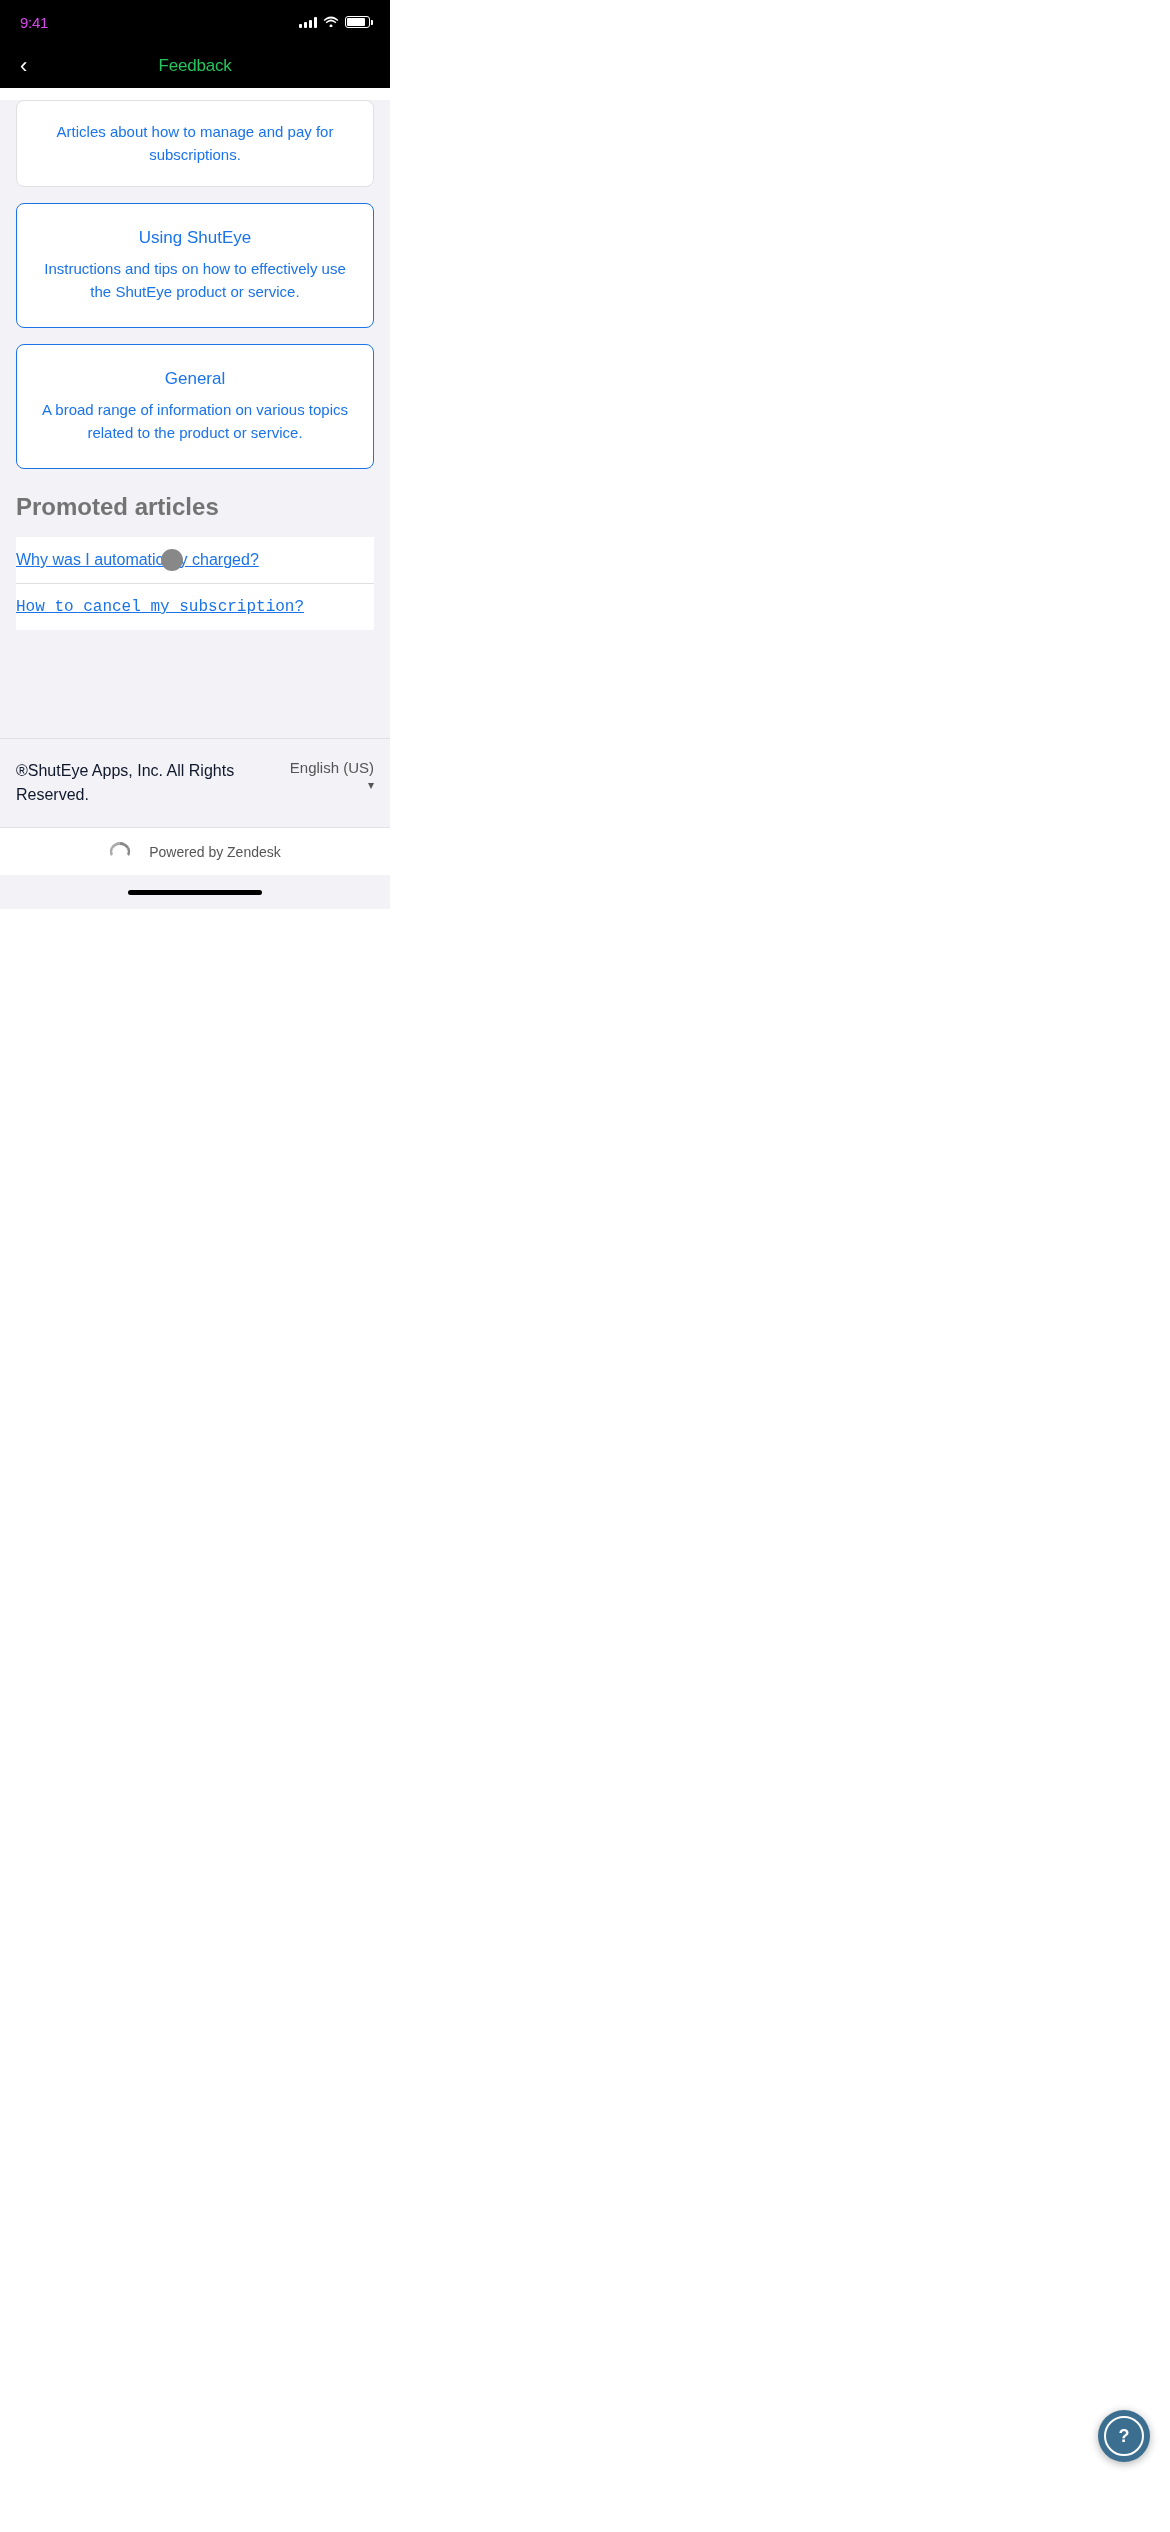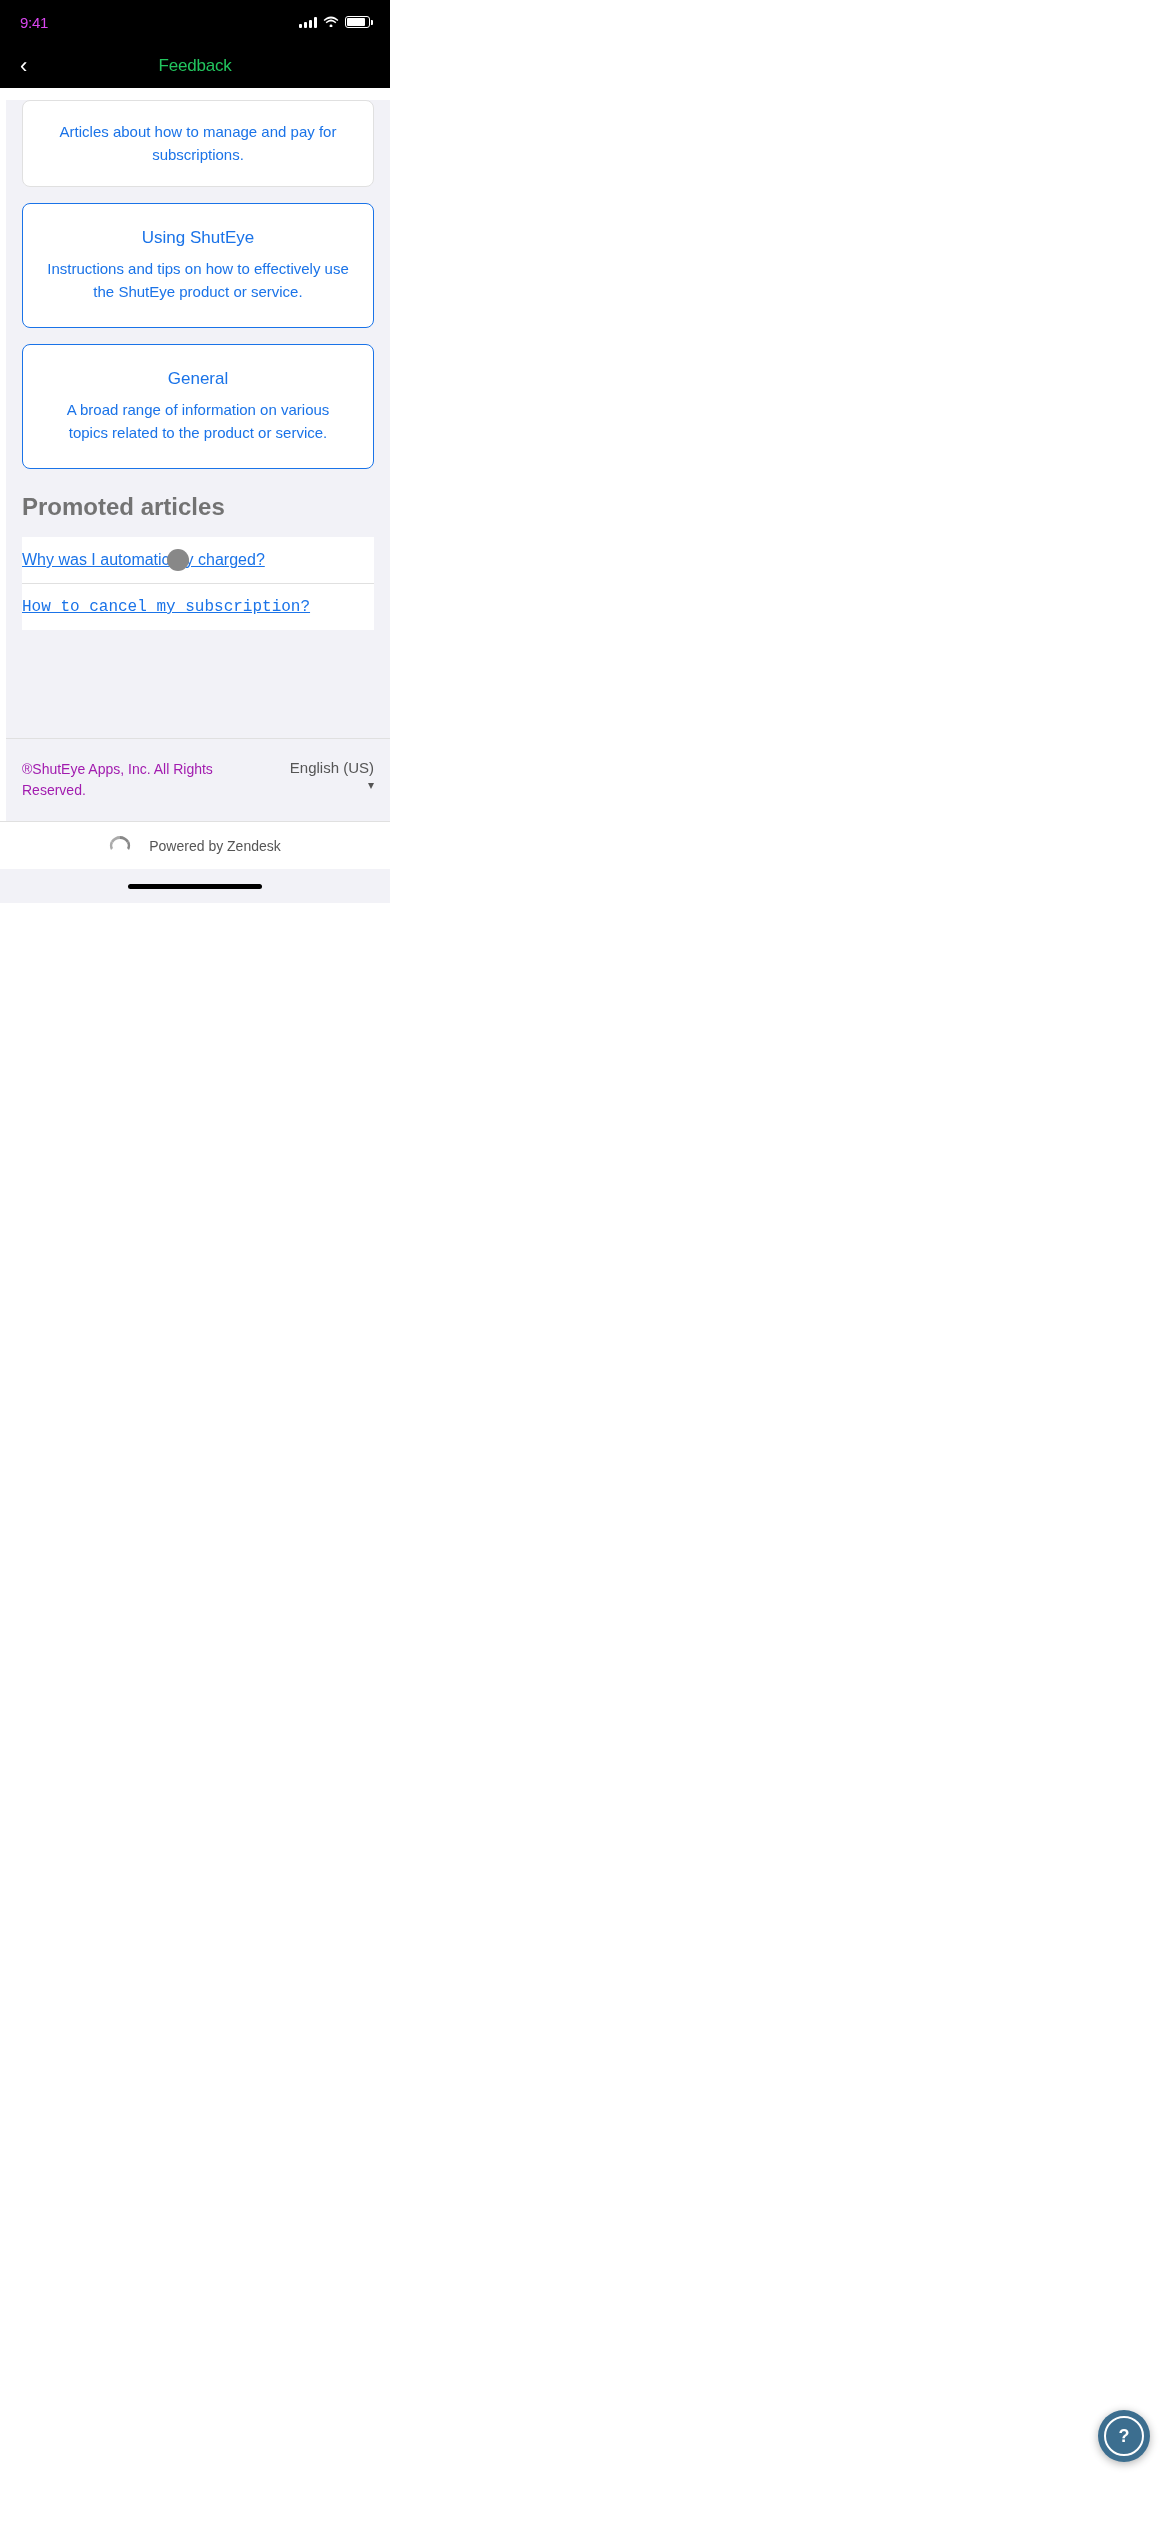--- a/index.html
+++ b/index.html
@@ -113,21 +113,20 @@
       font-size: 17px;
       font-weight: 400;
       letter-spacing: -0.2px;
     }
 
     
     .main-content {
       background: #f2f2f7;
       min-height: calc(844px - 88px - 60px - 50px);
       padding: 0;
-      margin-left: 6px;
     }
 
     
     .card-container {
       padding: 0 16px;
       background: #f2f2f7;
     }
 
     .card-partial {
       background: #ffffff;
@@ -216,22 +215,22 @@
       background: #f2f2f7;
       border-top: 1px solid #e0e0e0;
       padding: 20px 16px;
       display: flex;
       justify-content: space-between;
       align-items: flex-start;
       margin-top: 40px;
     }
 
     .footer-copy {
-      color: #a21caf;
-      font-size: 14px;
+      color: #0f172a;
+      font-size: 16px;
       line-height: 1.5;
       max-width: 220px;
     }
 
     .footer-lang {
       display: flex;
       flex-direction: column;
       align-items: flex-end;
     }
 

